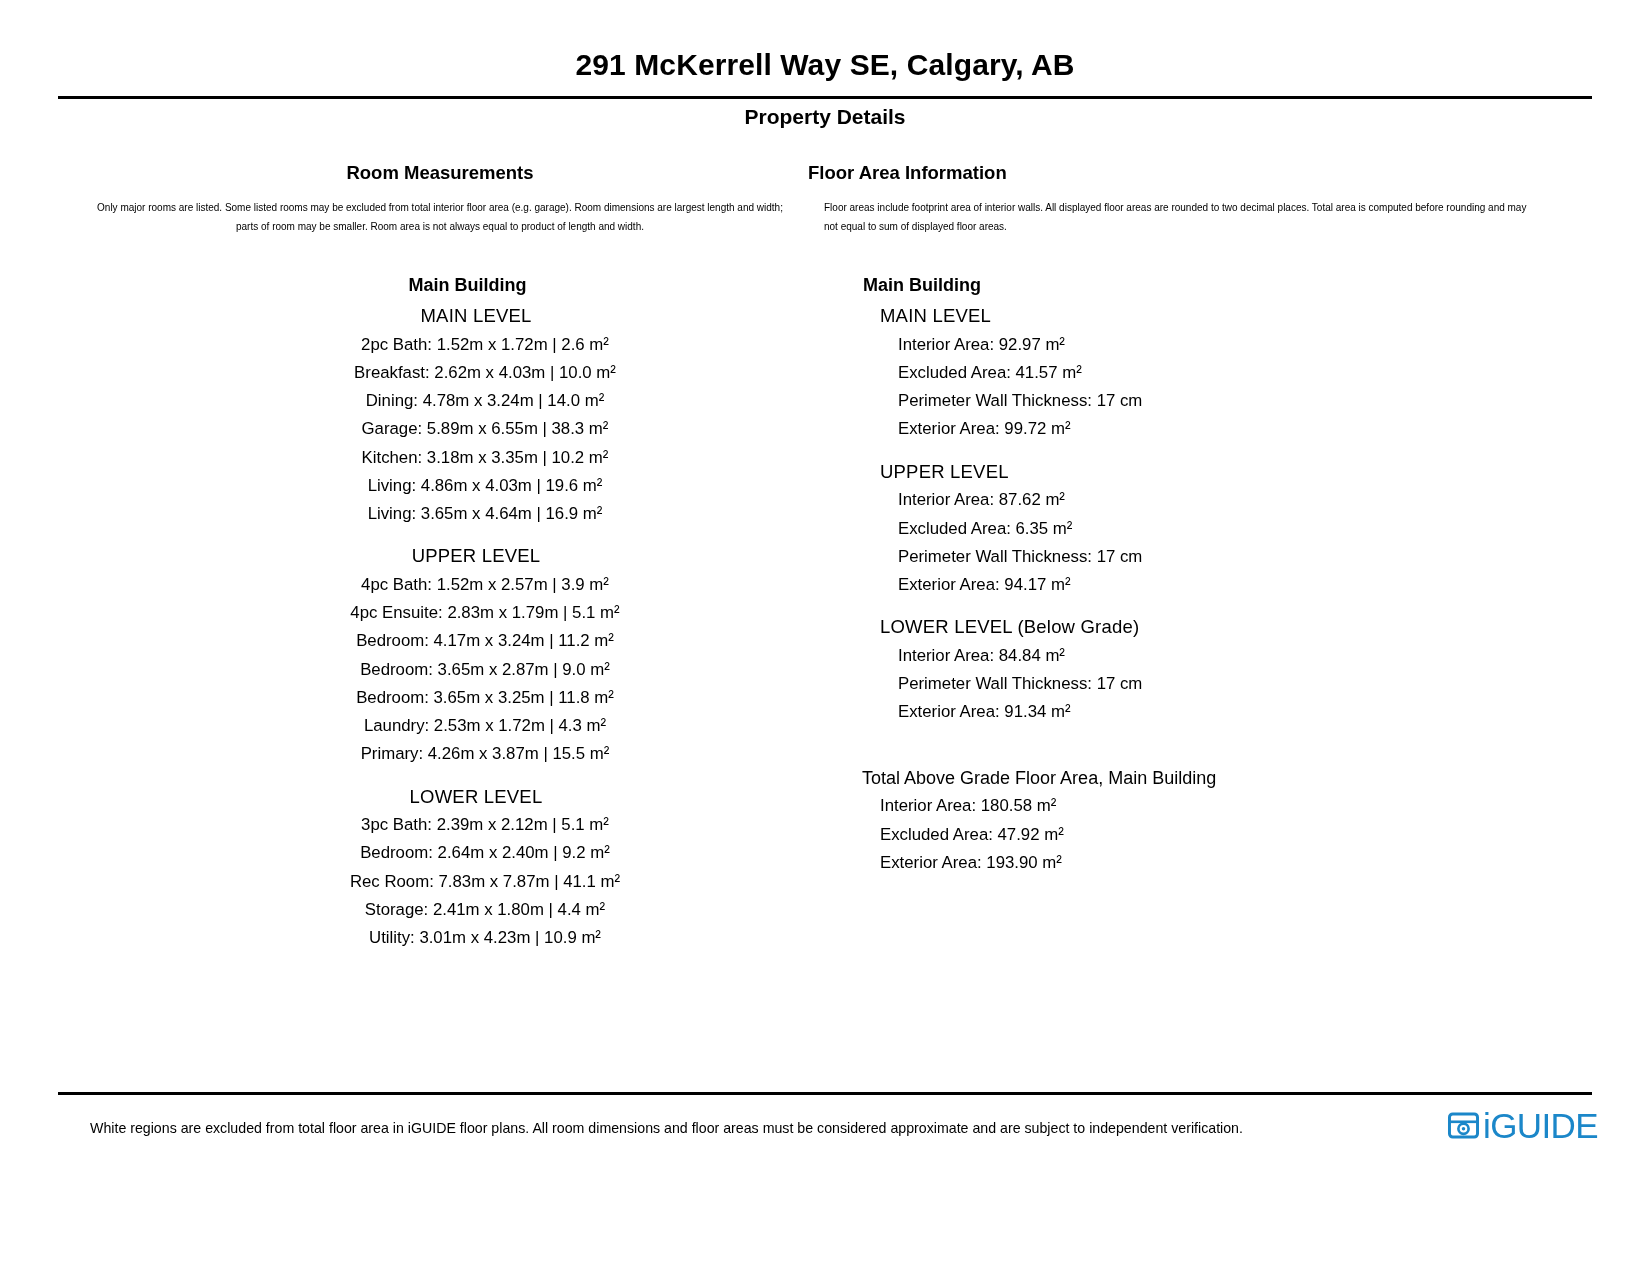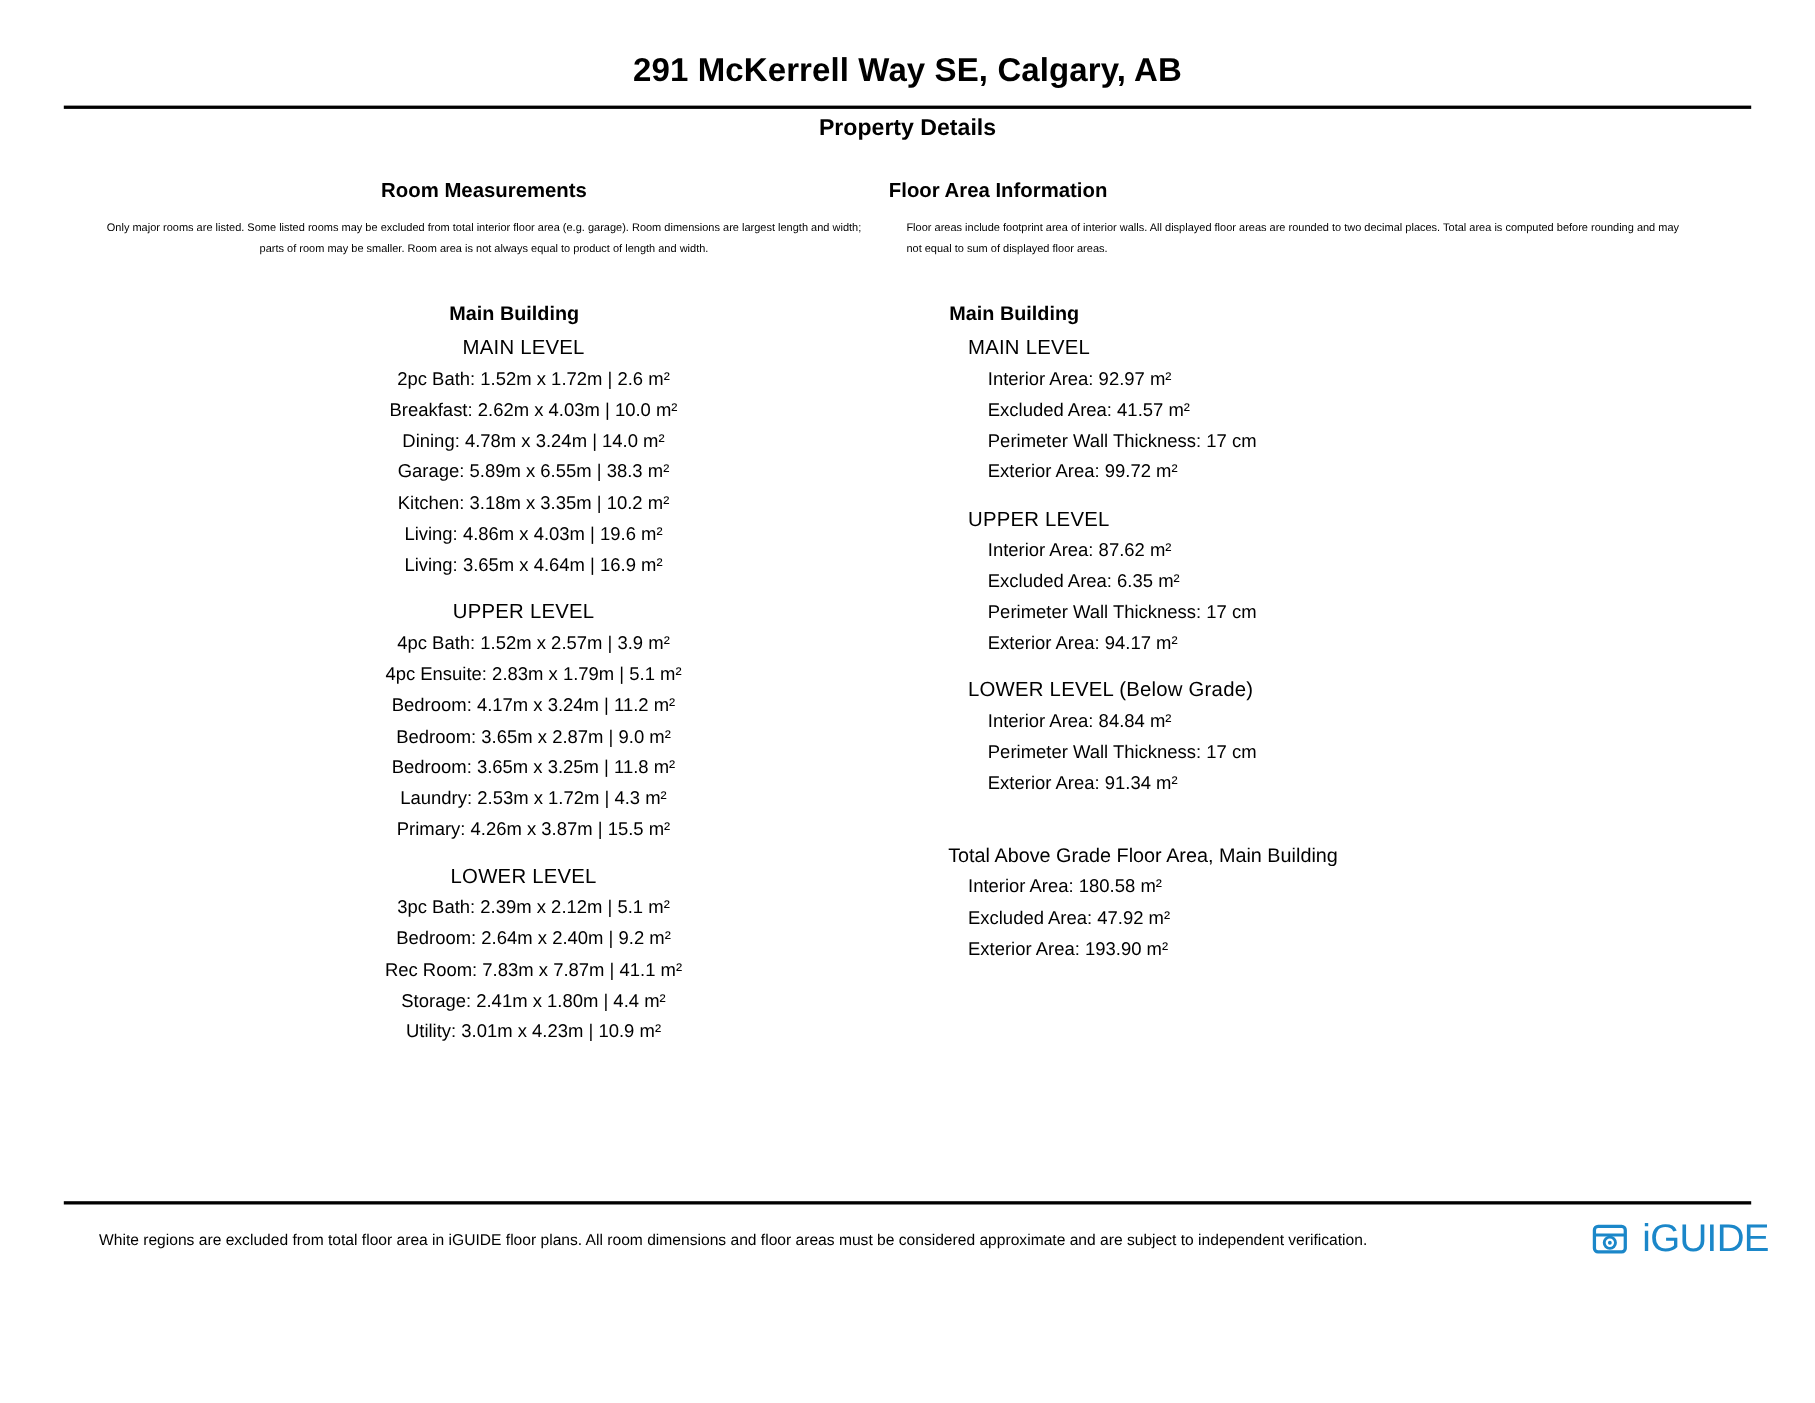--- a/index.html
+++ b/index.html
@@ -121,22 +121,22 @@
     left: 62px; top: 1119px;
     width: 1300px;
     font-size: 14.2px;
     line-height: 1.4;
     margin-left: 28px;
   }
   .logo {
     position: absolute;
     left: 1447px; top: 1108px;
     display: flex;
-    align-items: flex-end;
-    gap: 13px;
+    align-items: center;
+    gap: 3px;
   }
   .logo-mark {
     width: 33px; height: 33px;
     flex: 0 0 auto;
   }
   .logo-text {
     font-size: 35px;
     font-weight: normal;
     color: #1b87c9;
     letter-spacing: -0.6px;

